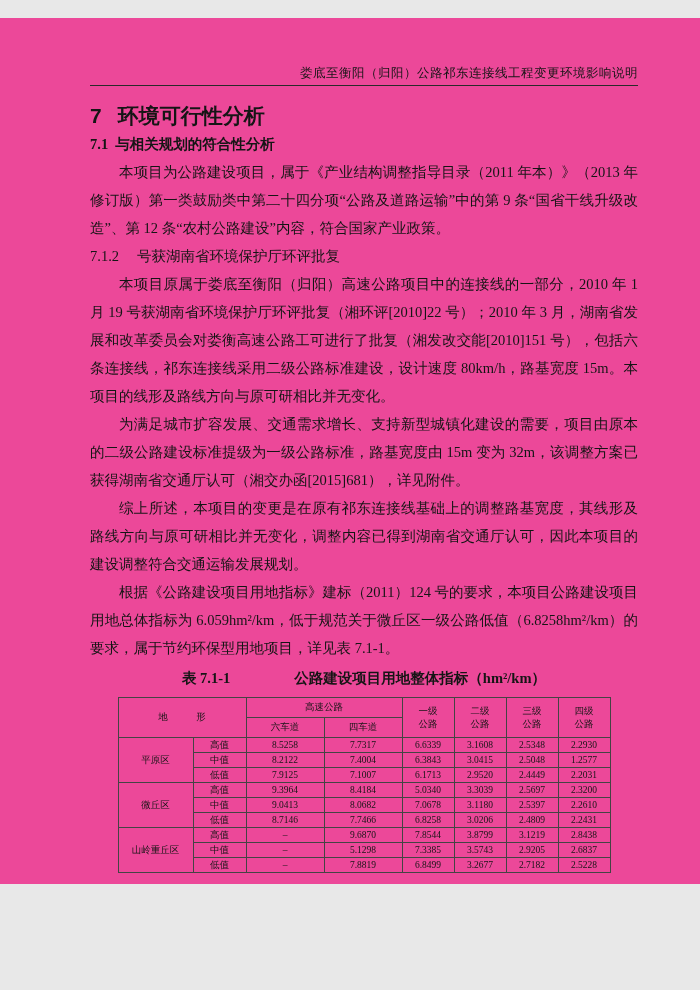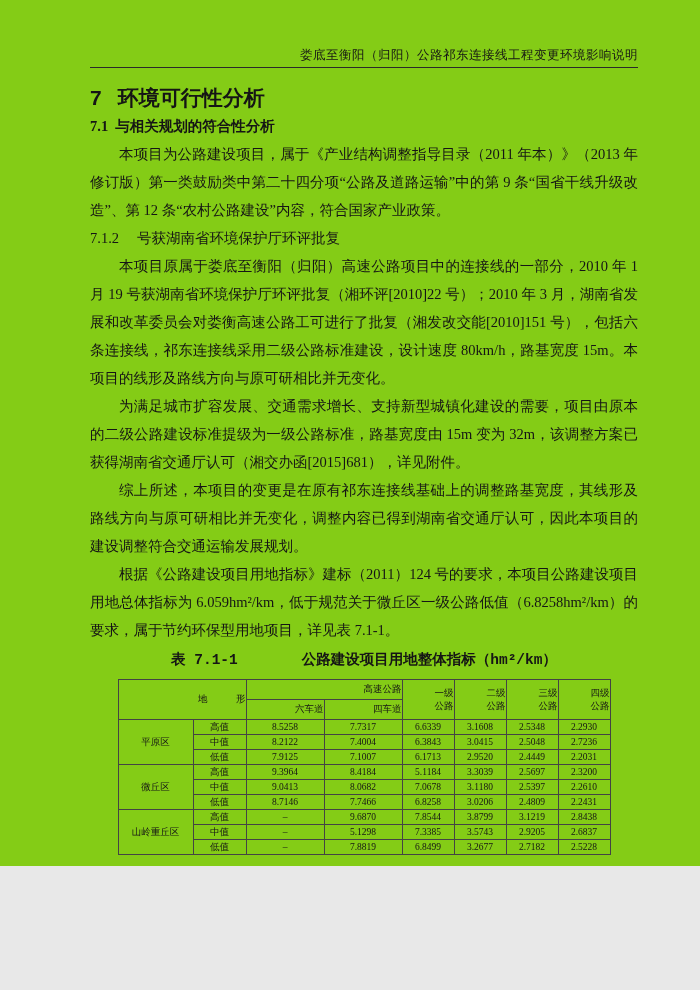--- a/index.html
+++ b/index.html
@@ -1,21 +1,21 @@
 <!DOCTYPE html>
 <html><head>
 <meta charset="utf-8">
 <style>
   html, body { margin: 0; padding: 0; background: #e8e8e8; }
   .page {
     position: relative;
     width: 700px;
     height: 866px;
-    margin: 0 auto;
-    background: #84cc16;
+    margin: 18px auto;
+    background: #ec4899;
     color: #151515;
     font-family: "Liberation Serif", "DejaVu Serif", serif;
     overflow: hidden;
     box-sizing: border-box;
   }
   
   .page-header { padding: 46px 62px 0 90px; }
   .header-text {
     text-align: right;
     font-size: 12.5px;
@@ -45,42 +45,41 @@
   }
   
   .table-caption {
     display: flex;
     justify-content: center;
     gap: 64px;
     font-weight: bold;
     font-size: 14.5px;
     line-height: 28px;
     margin-top: 2px;
-    font-family: Liberation Mono, monospace;
   }
   
   table.ind-table {
     border-collapse: collapse;
     margin: 5px auto 0;
     table-layout: fixed;
     width: 492px;
     font-size: 9.5px;
     border: 1.6px solid #222;
   }
   table.ind-table th, table.ind-table td {
     border: 1px solid #444;
     text-align: center;
     vertical-align: middle;
     font-weight: normal;
     padding: 0;
     height: 14px;
     line-height: 13px;
     overflow: hidden;
   }
-  table.ind-table thead th { height: 19px; text-align: right; }
+  table.ind-table thead th { height: 19px; }
   table.ind-table .pre { white-space: pre-line; }
   
   .page-footer {
     margin-top: 26px;
     text-align: center;
     font-size: 11px;
   }
 </style>
 </head>
 <body>
@@ -155,37 +154,37 @@
           <td>2.5348</td>
           <td>2.2930</td>
         </tr>
         <tr>
           <th>中值</th>
           <td>8.2122</td>
           <td>7.4004</td>
           <td>6.3843</td>
           <td>3.0415</td>
           <td>2.5048</td>
-          <td>2.7236</td>
+          <td>1.2577</td>
         </tr>
         <tr>
           <th>低值</th>
           <td>7.9125</td>
           <td>7.1007</td>
           <td>6.1713</td>
           <td>2.9520</td>
           <td>2.4449</td>
           <td>2.2031</td>
         </tr>
         <tr>
           <th rowspan="3">微丘区</th>
           <th>高值</th>
           <td>9.3964</td>
           <td>8.4184</td>
-          <td>5.1184</td>
+          <td>5.0340</td>
           <td>3.3039</td>
           <td>2.5697</td>
           <td>2.3200</td>
         </tr>
         <tr>
           <th>中值</th>
           <td>9.0413</td>
           <td>8.0682</td>
           <td>7.0678</td>
           <td>3.1180</td>

